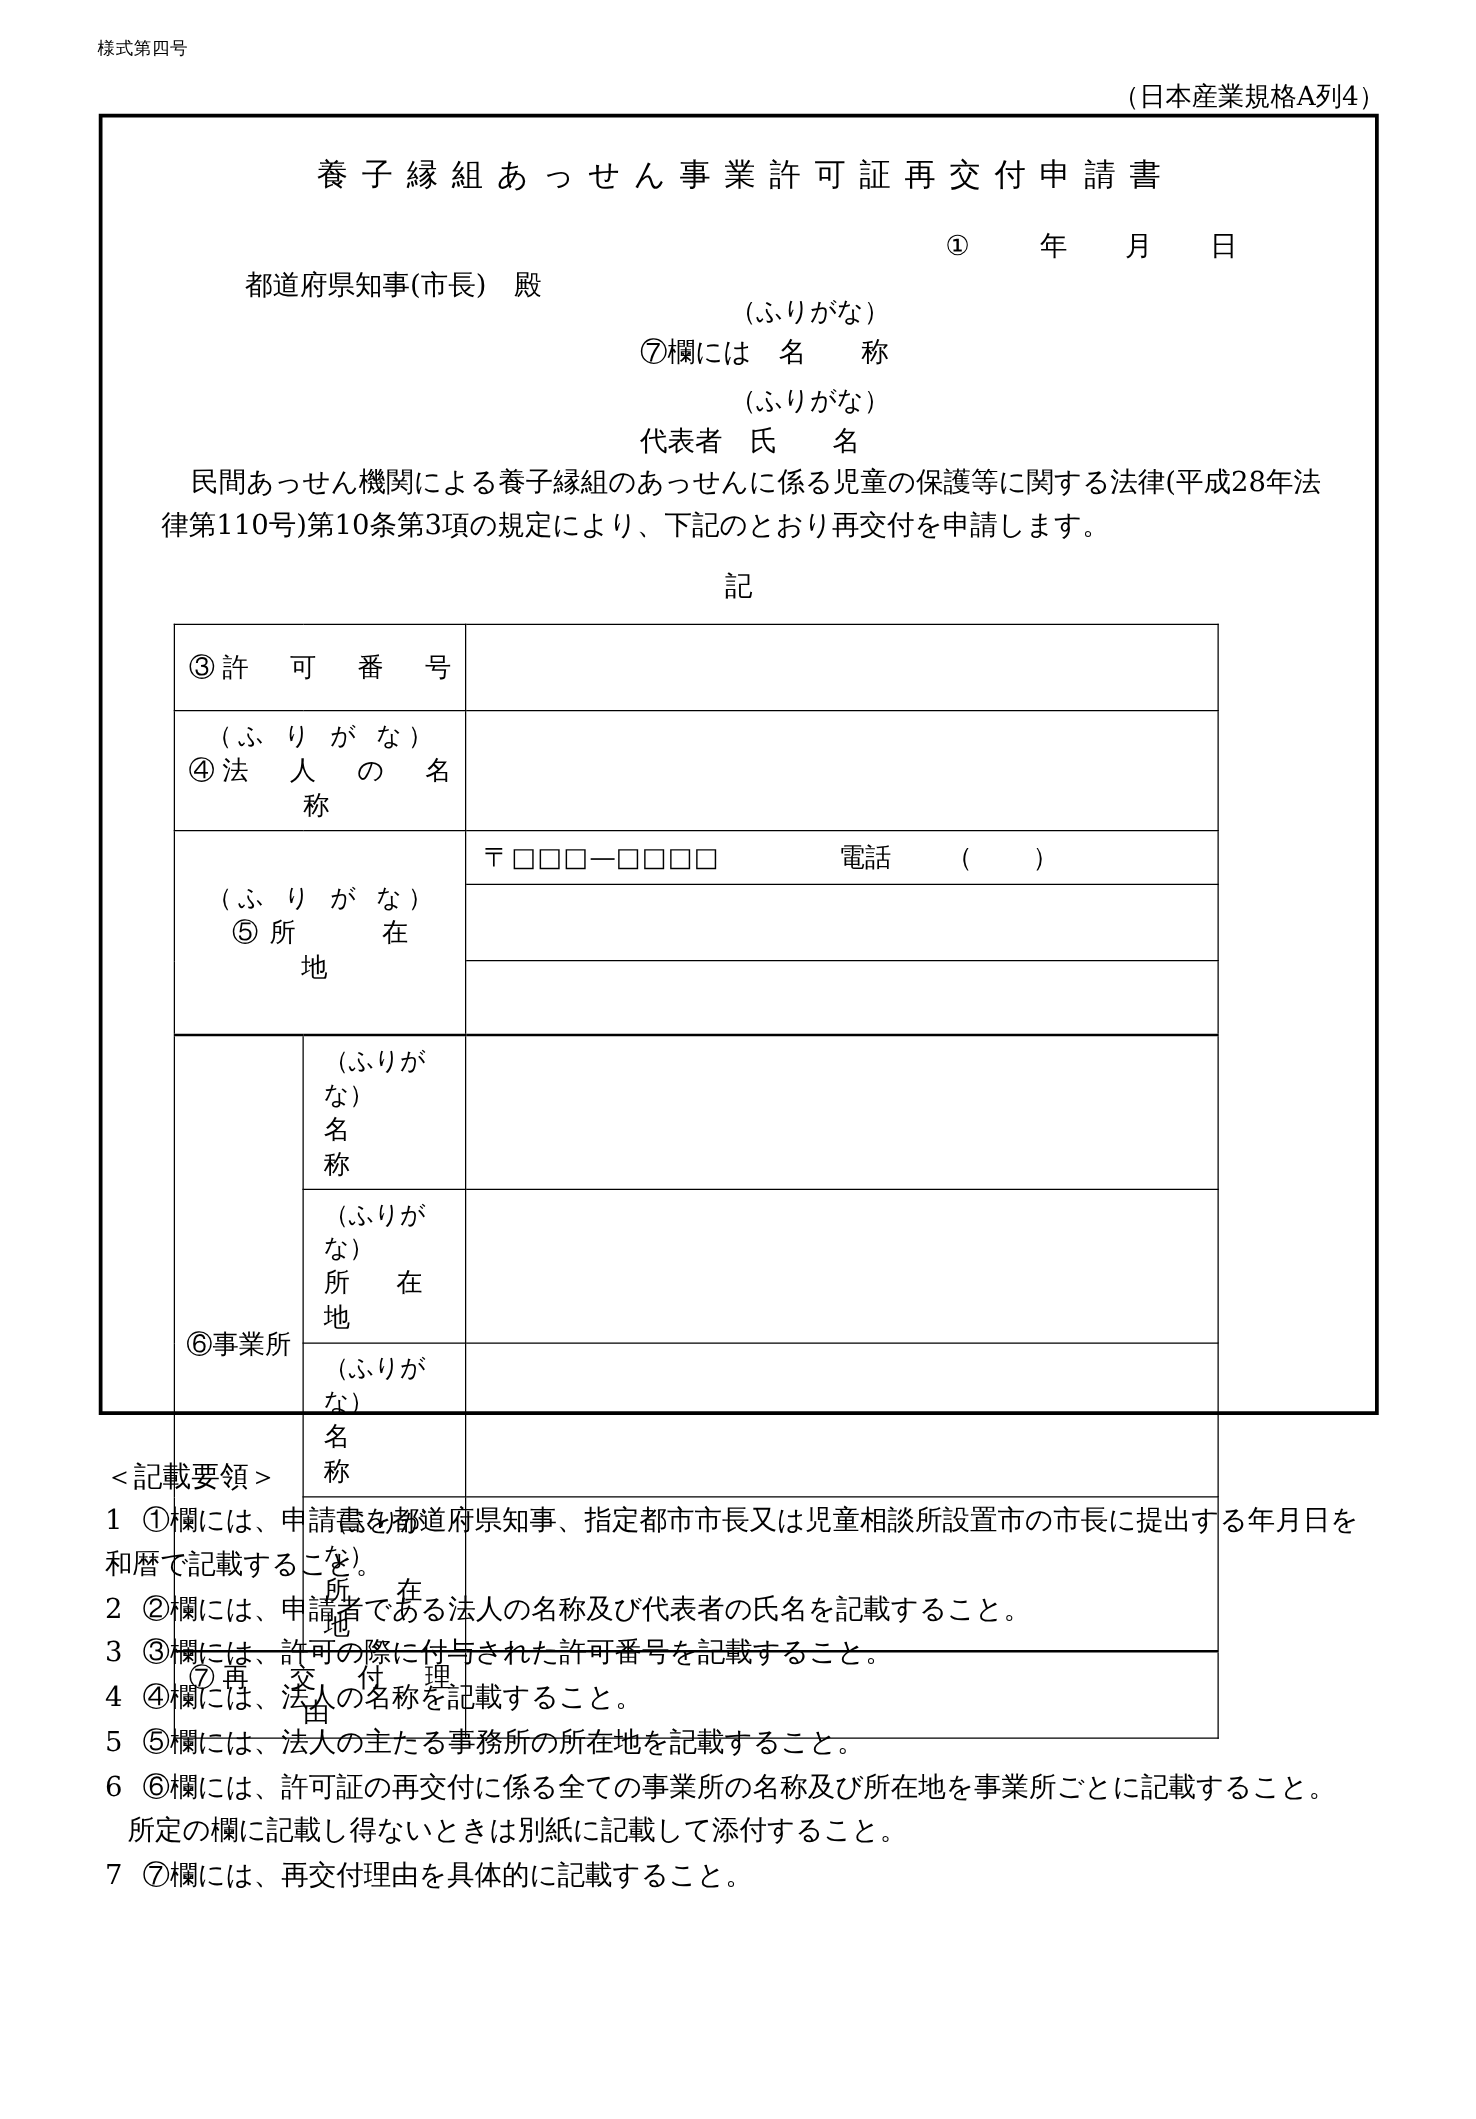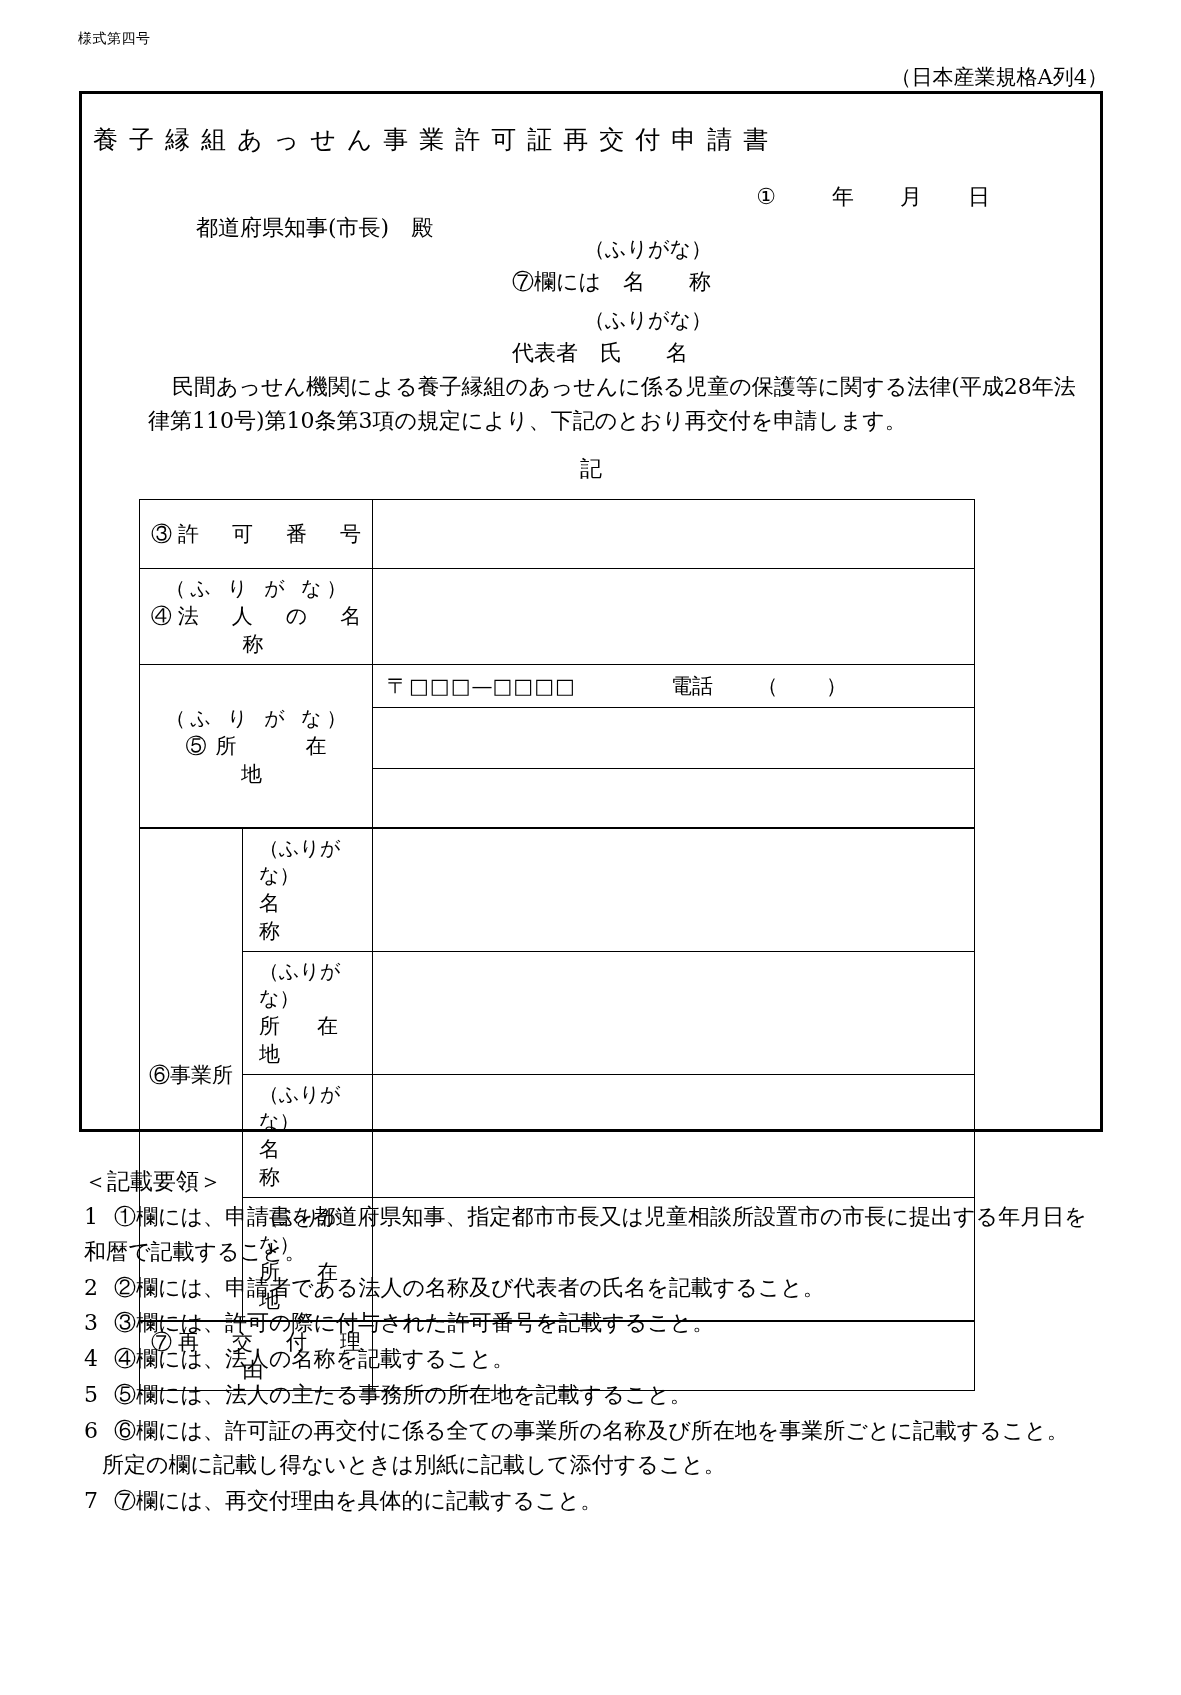--- a/index.html
+++ b/index.html
@@ -43,21 +43,21 @@
     border: 3px solid #000;
     box-sizing: border-box;
   }
 
   
   .doc-title {
     position: absolute;
     left: 0;
     right: 0;
     top: 29px;
-    text-align: left;
+    text-align: center;
     font-size: 25px;
     letter-spacing: 11px;
     text-indent: 11px;
     white-space: nowrap;
   }
 
   
   .date-line {
     position: absolute;
     right: 110px;
@@ -92,21 +92,21 @@
   }
   .appl-row {
     white-space: nowrap;
     margin-top: 4px;
     margin-bottom: 9px;
   }
 
   
   .body-para {
     position: absolute;
-    left: 66px;
+    left: 47px;
     top: 276px;
     width: 930px;
     font-size: 22px;
     line-height: 1.55;
     text-align: left;
   }
   .body-para .ind { display: inline-block; width: 24px; }
 
   
   .ki {

